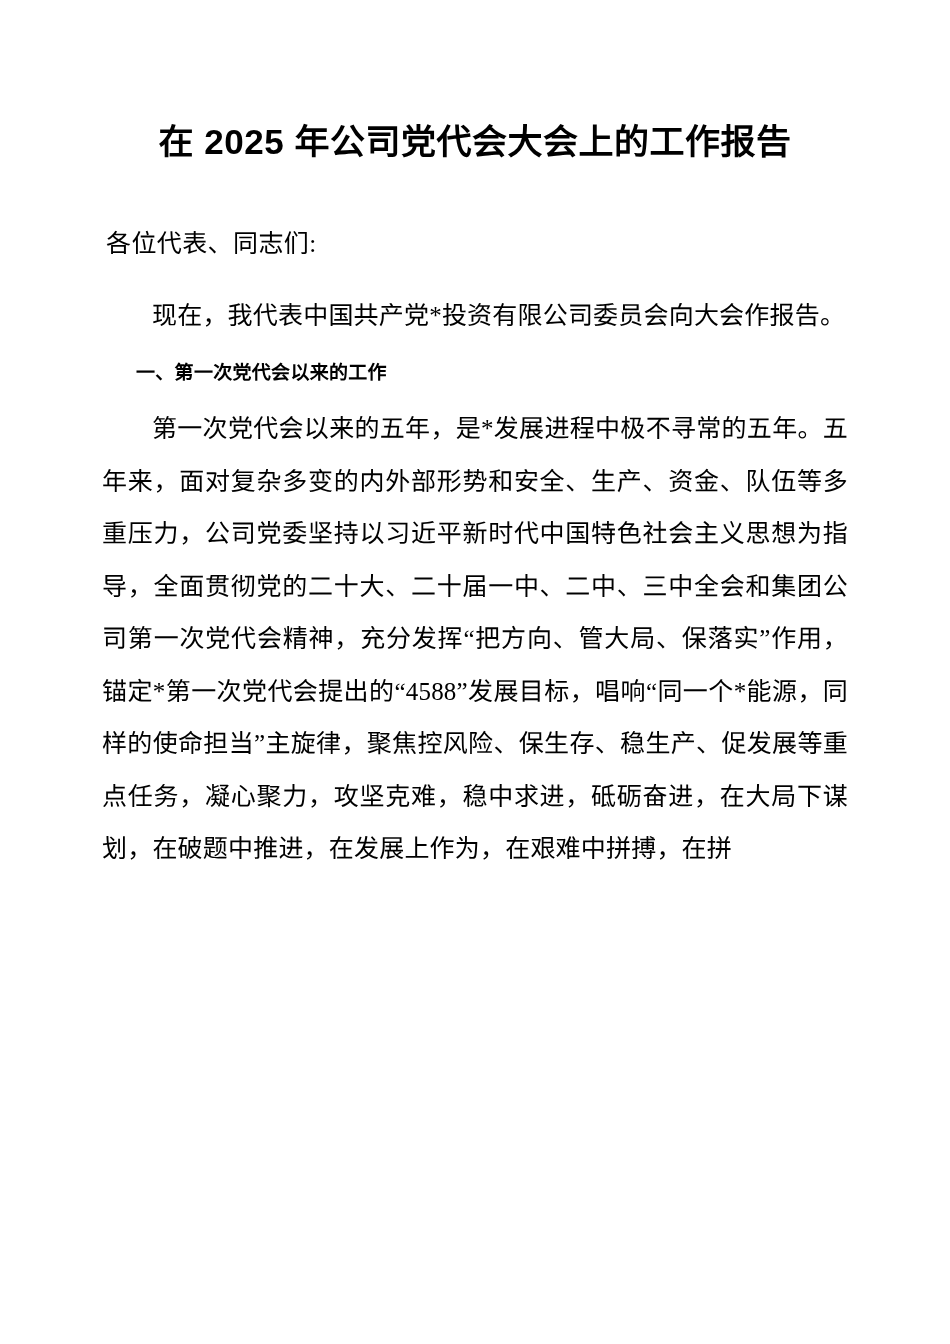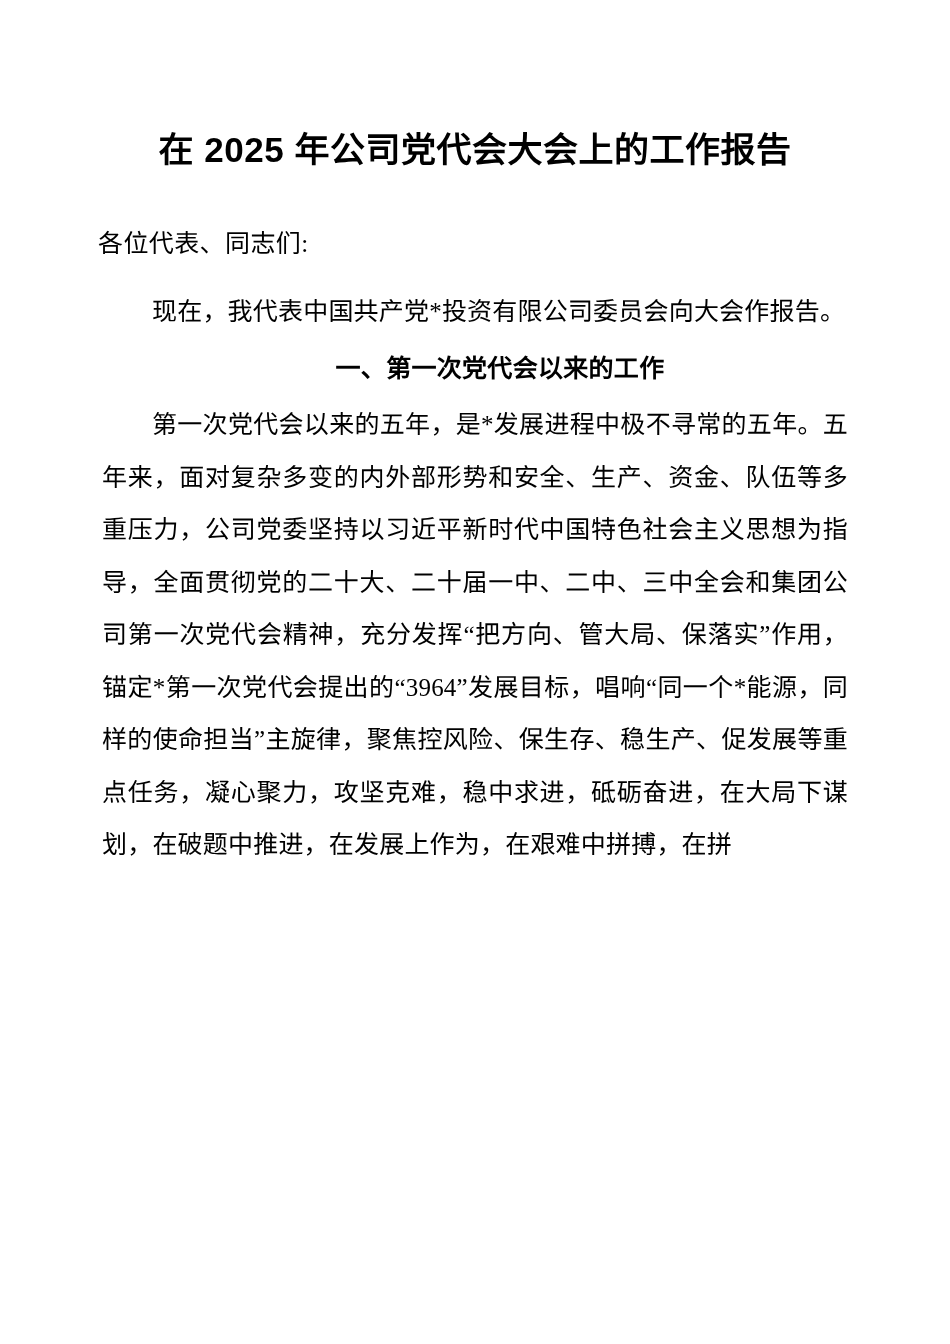--- a/index.html
+++ b/index.html
@@ -19,40 +19,40 @@
     position: relative;
     width: 950px;
     height: 1344px;
     box-sizing: border-box;
     padding: 0;
     background: #ffffff;
   }
   .doc-body {
     position: absolute;
     left: 98px;
-    top: 8px;
+    top: 0;
     width: 754px;
   }
 
   
   .doc-title {
     margin: 0;
     padding: 0;
     text-align: center;
     font-family: "Liberation Sans", "DejaVu Sans", sans-serif;
     font-size: 35px;
     font-weight: 700;
     letter-spacing: 0.5px;
     line-height: 1.15;
     padding-top: 122px;
   }
 
   
   .salutation {
-    margin: 0;
+    margin: 8px;
     padding-top: 48px;
     font-size: 25px;
     line-height: 52px;
     letter-spacing: 0.4px;
     text-align: left;
   }
 
   
   .para {
     margin: 4px;
@@ -63,26 +63,26 @@
     text-align: justify;
     text-justify: inter-ideograph;
   }
   .para.first-after-salutation {
     padding-top: 12px;
   }
 
   
   .section-heading {
     margin: 0;
-    font-size: 25px;
+    font-size: 19px;
     line-height: 52.5px;
     font-weight: 700;
     text-indent: 2em;
     letter-spacing: 0.3px;
-    text-align: center;
+    text-align: left;
   }
 
   
   .para.clipped {
     text-align: justify;
     text-justify: inter-ideograph;
   }
 </style>
 </head>
 <body>
@@ -92,16 +92,16 @@
 
     <h1 class="doc-title">在 2025 年公司党代会大会上的工作报告</h1>
 
     <p class="salutation">各位代表、同志们:</p>
 
     <p class="para first-after-salutation">现在，我代表中国共产党*投资有限公司委员会向大会作报告。</p>
 
 
     <h2 class="section-heading">一、第一次党代会以来的工作</h2>
 
-    <p class="para clipped">第一次党代会以来的五年，是*发展进程中极不寻常的五年。五年来，面对复杂多变的内外部形势和安全、生产、资金、队伍等多重压力，公司党委坚持以习近平新时代中国特色社会主义思想为指导，全面贯彻党的二十大、二十届一中、二中、三中全会和集团公司第一次党代会精神，充分发挥“把方向、管大局、保落实”作用，锚定*第一次党代会提出的“3964”发展目标，唱响“同一个*能源，同样的使命担当”主旋律，聚焦控风险、保生存、稳生产、促发展等重点任务，凝心聚力，攻坚克难，稳中求进，砥砺奋进，在大局下谋划，在破题中推进，在发展上作为，在艰难中拼搏，在拼</p>
+    <p class="para clipped">第一次党代会以来的五年，是*发展进程中极不寻常的五年。五年来，面对复杂多变的内外部形势和安全、生产、资金、队伍等多重压力，公司党委坚持以习近平新时代中国特色社会主义思想为指导，全面贯彻党的二十大、二十届一中、二中、三中全会和集团公司第一次党代会精神，充分发挥“把方向、管大局、保落实”作用，锚定*第一次党代会提出的“4588”发展目标，唱响“同一个*能源，同样的使命担当”主旋律，聚焦控风险、保生存、稳生产、促发展等重点任务，凝心聚力，攻坚克难，稳中求进，砥砺奋进，在大局下谋划，在破题中推进，在发展上作为，在艰难中拼搏，在拼</p>
 
   </div>
 </div>
 
 </body></html>

